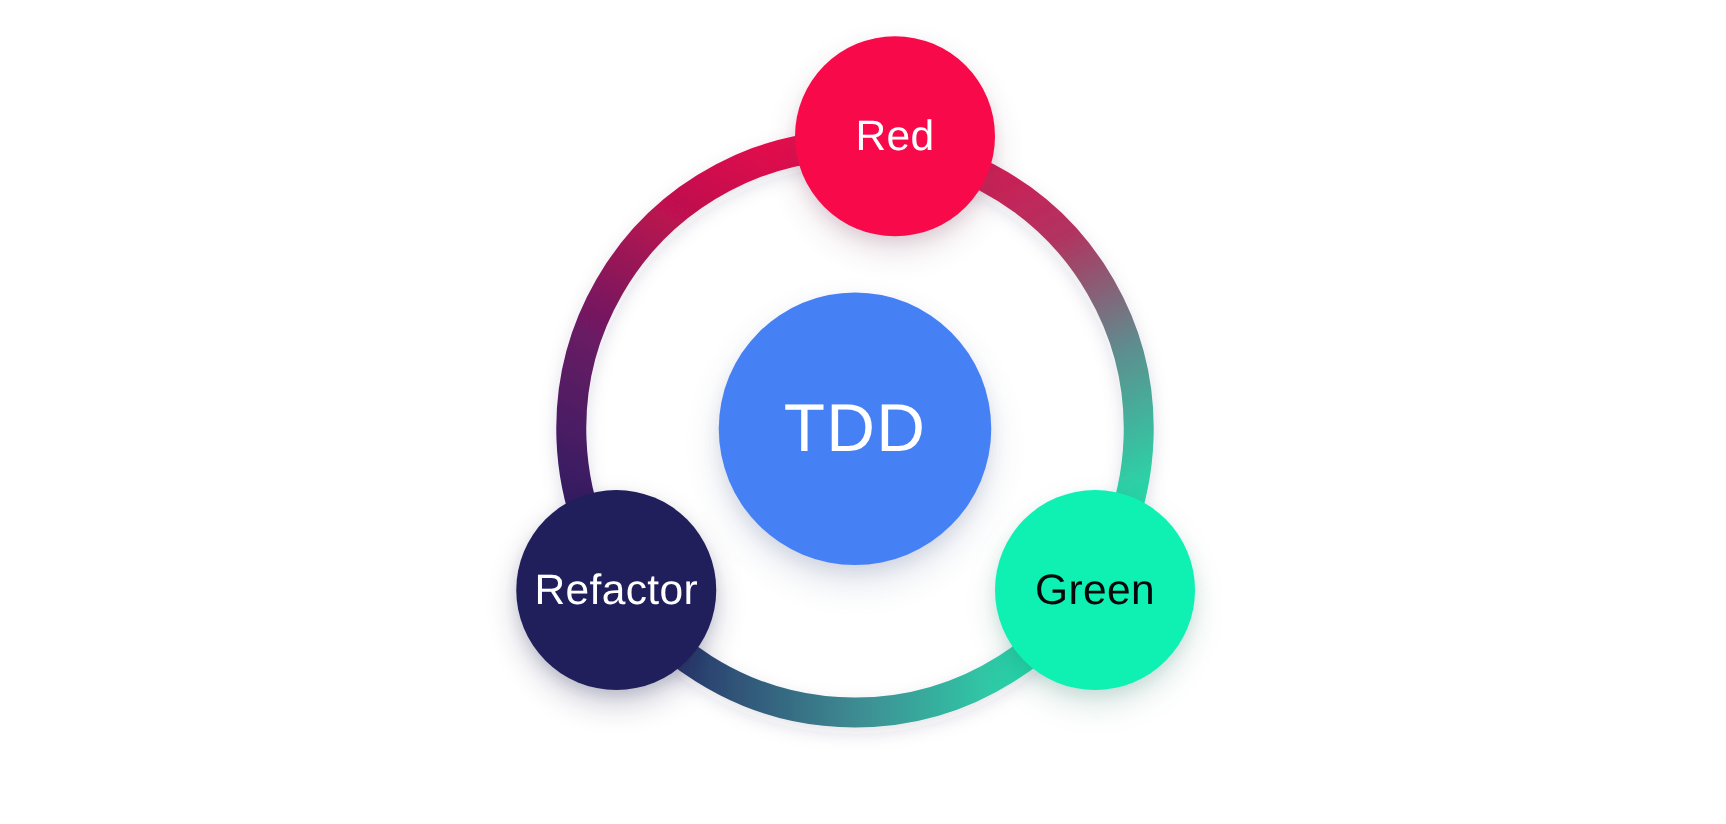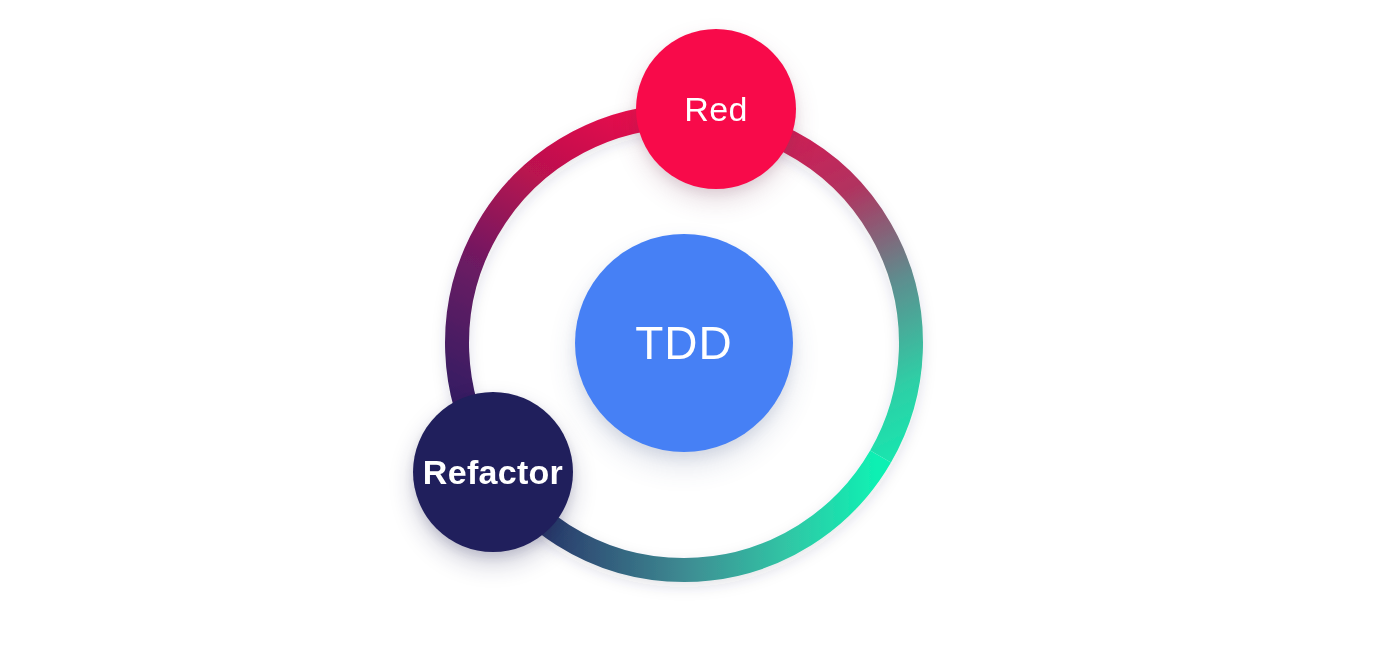--- a/index.html
+++ b/index.html
@@ -46,21 +46,21 @@
   }
   
   #node-center {
     left: 575px;
     top: 234px;
     width: 218px;
     height: 218px;
     box-shadow: 0 14px 28px rgba(60,80,130,0.16), 0 6px 12px rgba(60,80,130,0.10);
   }
   #node-center .node-label {
-    font-size: 46px;
+    font-size: 54px;
     letter-spacing: 1px;
   }
   
   #node-red {
     left: 636px;
     top: 29px;
     width: 160px;
     height: 160px;
     box-shadow: 0 12px 24px rgba(120,60,90,0.18), 0 5px 10px rgba(120,60,90,0.10);
   }
@@ -81,21 +81,20 @@
   
   #node-refactor {
     left: 413px;
     top: 392px;
     width: 160px;
     height: 160px;
     box-shadow: 0 12px 24px rgba(30,32,80,0.22), 0 5px 10px rgba(30,32,80,0.12);
   }
   #node-refactor .node-label {
     font-size: 34px;
-    font-weight: bold;
   }
 </style>
 </head>
 <body>
 
 <div id="stage">
 
   <svg id="ring-svg" viewBox="0 0 1381 659" xmlns="http://www.w3.org/2000/svg">
     <defs>
 
@@ -134,20 +133,23 @@
       <path d="M 880.57 456.5 A 227 227 0 0 1 487.43 456.5" stroke="url(#grad-green-navy)"></path>
 
       <path d="M 487.43 456.5 A 227 227 0 0 1 684 116" stroke="url(#grad-navy-red)"></path>
     </g>
   </svg>
 
   <div class="node" id="node-red" style="background:#f80a4a;">
     <span class="node-label" style="color:#ffffff;">Red</span>
   </div>
 
+  <div class="node" id="node-green" style="background:#0ff0b3;">
+    <span class="node-label" style="color:#05070a;">Green</span>
+  </div>
 
   <div class="node" id="node-refactor" style="background:#201f5c;">
     <span class="node-label" style="color:#ffffff;">Refactor</span>
   </div>
 
   <div class="node" id="node-center" style="background:#4680f5;">
     <span class="node-label" style="color:#ffffff;">TDD</span>
   </div>
 
 </div>

